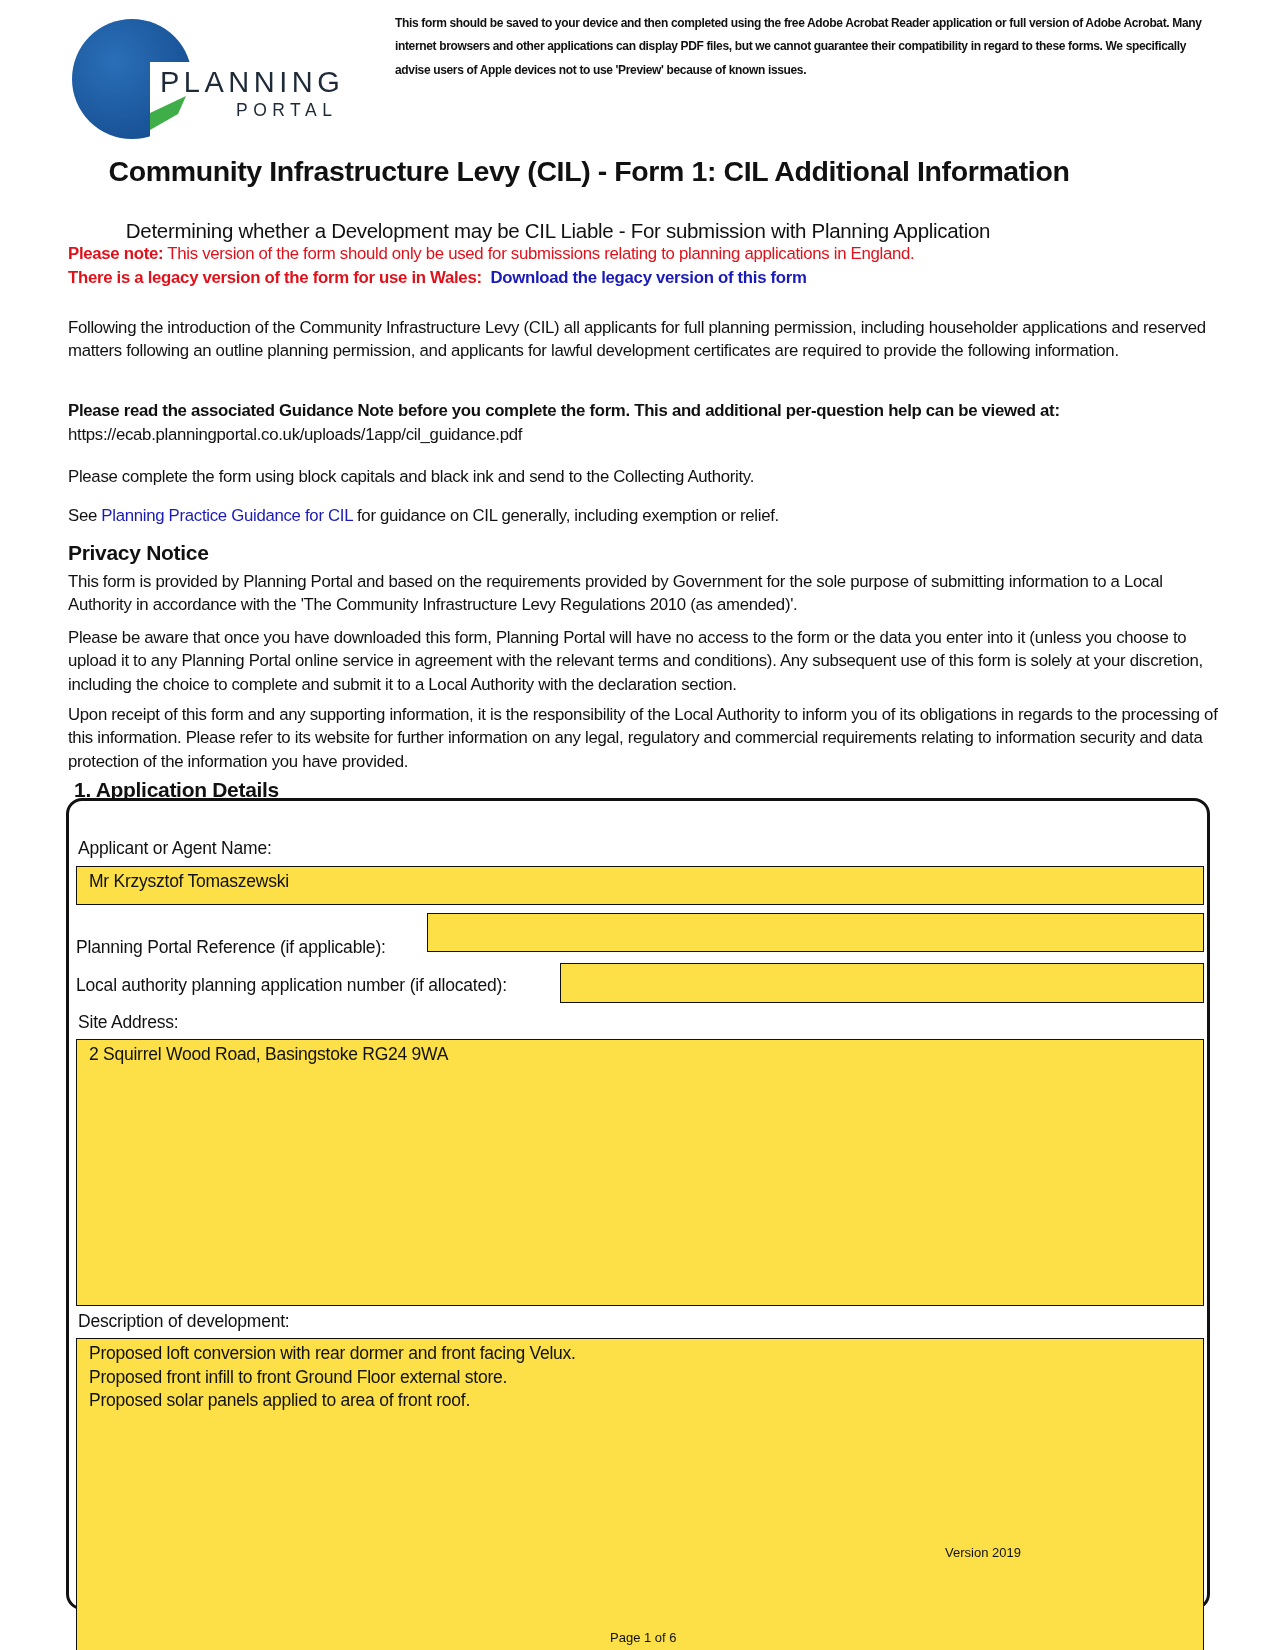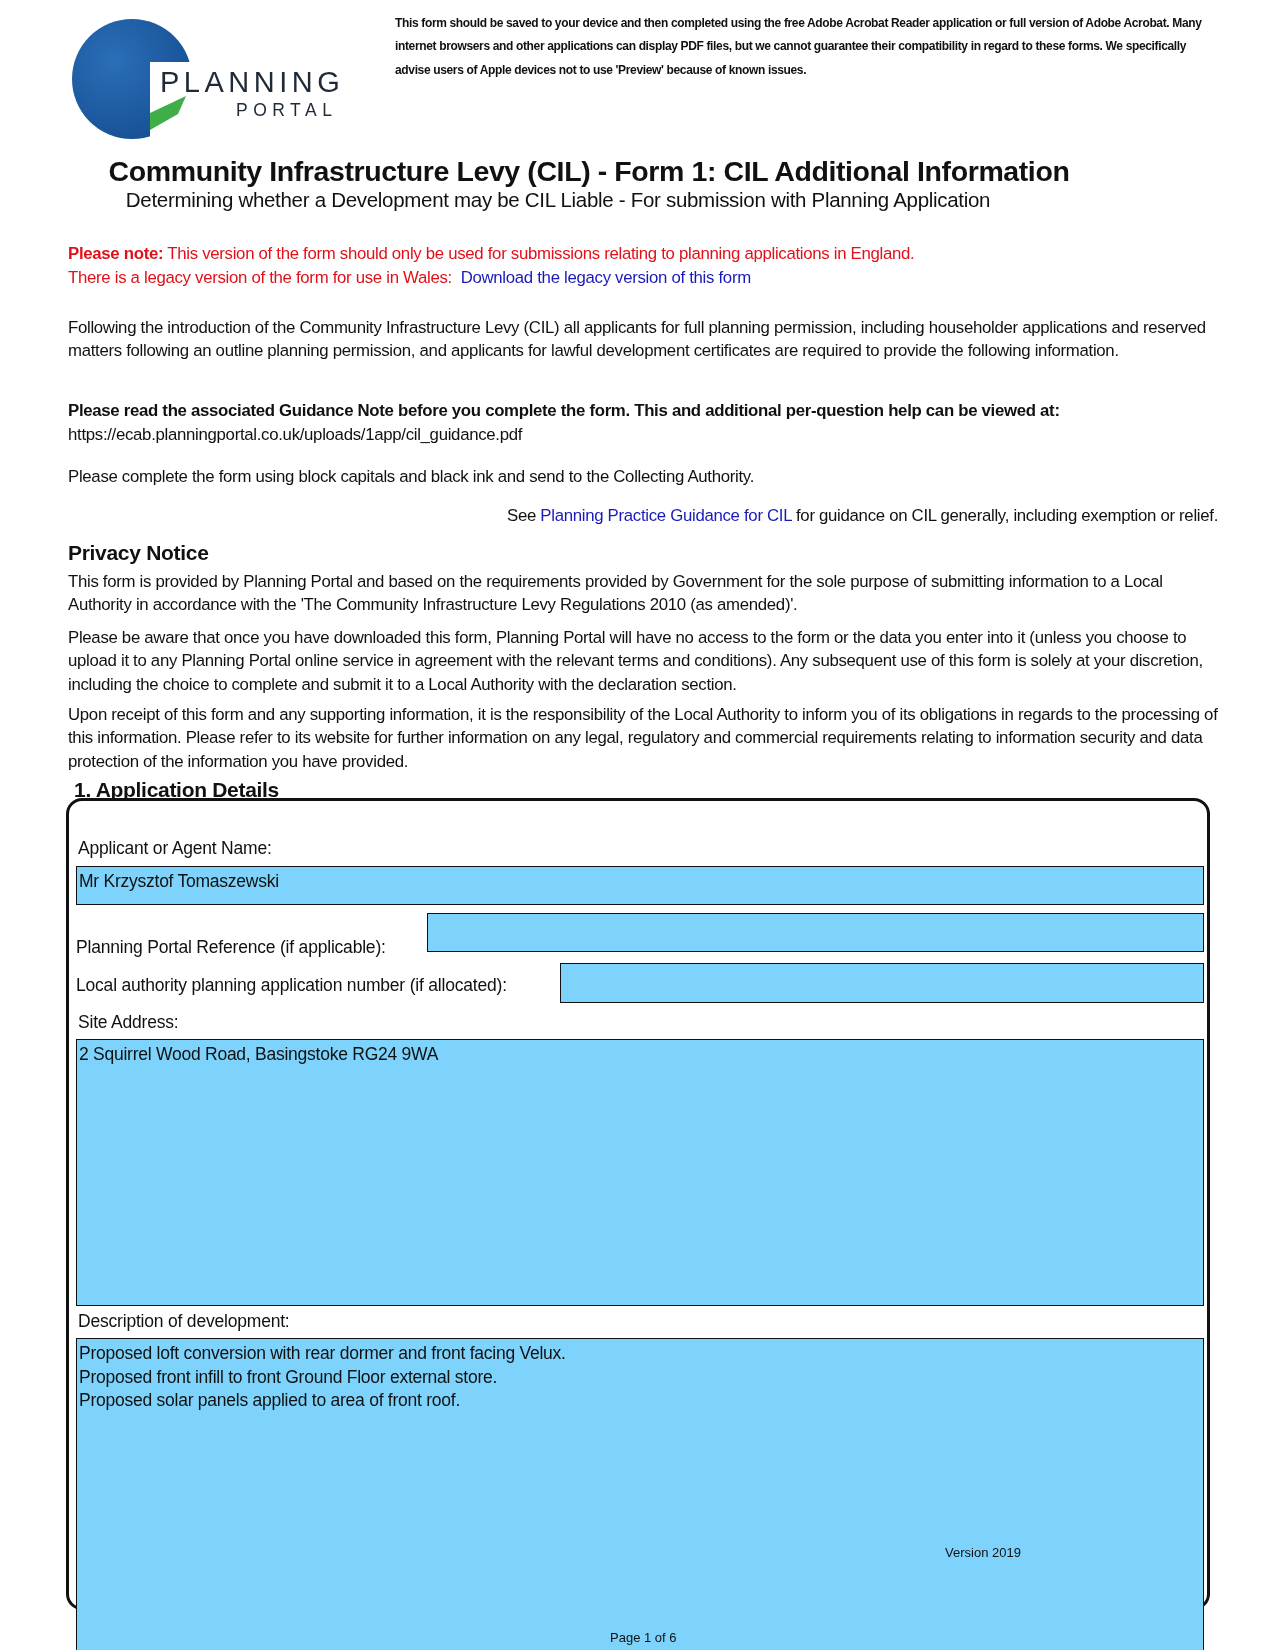--- a/index.html
+++ b/index.html
@@ -5,34 +5,34 @@
   html, body { margin: 0; padding: 0; background: #ffffff; }
   body { width: 1275px; height: 1650px; position: relative; overflow: hidden;
          font-family: "Liberation Sans", sans-serif; color: #111; }
   .abs { position: absolute; }
   .logo { left: 70px; top: 18px; width: 270px; height: 122px; background: #fff; }
   .logo svg { display: block; }
   .top-note { left: 395px; top: 12px; width: 820px; font-weight: bold; font-size: 12px;
               line-height: 23.4px; letter-spacing: -0.35px; color: #111; }
   .title { left: 0; width: 1178px; top: 155px; text-align: center; font-weight: bold;
            font-size: 28.5px; letter-spacing: -0.4px; color: #111; }
-  .subtitle { left: 0; width: 1116px; top: 188px; text-align: center; font-size: 20.5px;
+  .subtitle { left: 0; width: 1116px; top: 219px; text-align: center; font-size: 20.5px;
               letter-spacing: -0.3px; color: #111; }
   .note { left: 68px; font-size: 16.8px; letter-spacing: -0.3px; color: #e0111a; }
   .note b { font-weight: bold; }
   .link { color: #1a1ab8; }
   .para { left: 68px; width: 1150px; font-size: 16.8px; line-height: 23.4px; letter-spacing: -0.3px; color: #111; }
   .para.bold { font-weight: bold; }
   .h2 { left: 68px; font-size: 21px; font-weight: bold; letter-spacing: -0.3px; color: #111; }
   .section { left: 66px; top: 798px; width: 1144px; height: 812px; border: 3.5px solid #111;
              border-radius: 16px; box-sizing: border-box; }
   .section-title { left: 74px; top: 778px; font-size: 21px; font-weight: bold; letter-spacing: -0.3px; }
   .lbl { font-size: 17.5px; letter-spacing: -0.2px; color: #111; }
-  .field { border: 1.6px solid #111; box-sizing: border-box; background: #7dd3fc;
-           font-size: 17.5px; letter-spacing: -0.25px; color: #111; padding: 3px 2px 0 2px;
+  .field { border: 1.6px solid #111; box-sizing: border-box; background: #fde047;
+           font-size: 17.5px; letter-spacing: -0.25px; color: #111; padding: 3px 2px 0 12px;
            line-height: 23.5px; white-space: pre-line; }
   .footer { font-size: 13px; color: #111; }
 </style>
 </head>
 <body>
 
 <div class="abs logo">
   <svg width="270" height="122" viewBox="0 0 270 122">
     <defs>
       <radialGradient id="g1" cx="35%" cy="35%" r="75%">
@@ -50,29 +50,29 @@
 </div>
 
 <div class="abs top-note">This form should be saved to your device and then completed using the free Adobe Acrobat Reader application or full version of Adobe Acrobat. Many internet browsers and other applications can display PDF files, but we cannot guarantee their compatibility in regard to these forms. We specifically advise users of Apple devices not to use 'Preview' because of known issues.</div>
 
 <div class="abs title">Community Infrastructure Levy (CIL) - Form 1: CIL Additional Information</div>
 <div class="abs subtitle">Determining whether a Development may be CIL Liable - For  submission with Planning Application</div>
 
 <div class="abs note" style="top:244px;">
   <b>Please note:</b><span> This version of the form should only be used for submissions relating to planning applications in England.</span>
 </div>
-<div class="abs note" style="top:268px;">
+<div class="abs note" style="top:268px;font-weight:bold;">
   <span style="white-space:pre;">There is a legacy version of the form for use in Wales:  </span><span class="link" style="cursor:pointer;">Download the legacy version of this form</span>
 </div>
 
 <div class="abs para" style="top:316px;">Following the introduction of the Community Infrastructure Levy (CIL) all applicants for full planning permission, including householder applications and reserved matters following an outline planning permission, and applicants for lawful development certificates are required to provide the following information.</div>
 <div class="abs para bold" style="top:399px;">Please read the associated Guidance Note before you complete the form. This and additional per-question help can be viewed at:</div>
 <div class="abs para link" style="top:423px;width:auto;">https://ecab.planningportal.co.uk/uploads/1app/cil_guidance.pdf</div>
 <div class="abs para" style="top:465px;">Please complete the form using block capitals and black ink and send to the Collecting Authority.</div>
-<div class="abs para" style="top:504px;text-align:right;">
+<div class="abs para" style="top:504px;">
   <span style="white-space:pre;">See </span><span class="link" style="cursor:pointer;">Planning Practice Guidance for CIL</span><span style="white-space:pre;"> for guidance on CIL generally, including exemption or relief.</span>
 </div>
 
 <div class="abs h2" style="top:541px;">Privacy Notice</div>
 <div class="abs para" style="top:570px;">This form is provided by Planning Portal and based on the requirements provided by Government for the sole purpose of submitting information to a Local Authority in accordance with the 'The Community Infrastructure Levy Regulations 2010 (as amended)'.</div>
 <div class="abs para" style="top:626px;">Please be aware that once you have downloaded this form, Planning Portal will have no access to the form or the data you enter into it (unless you choose to upload it to any Planning Portal online service in agreement with the relevant terms and conditions). Any subsequent use of this form is solely at your discretion, including the choice to complete and submit it to a Local Authority with the declaration section.</div>
 <div class="abs para" style="top:703px;">Upon receipt of this form and any supporting information, it is the responsibility of the Local Authority to inform you of its obligations in regards to the processing of this information. Please refer to its website for further information on any legal, regulatory and commercial requirements relating to information security and data protection of the information you have provided.</div>
 
 <div class="abs section"></div>
 <div class="abs section-title">1. Application Details</div>

